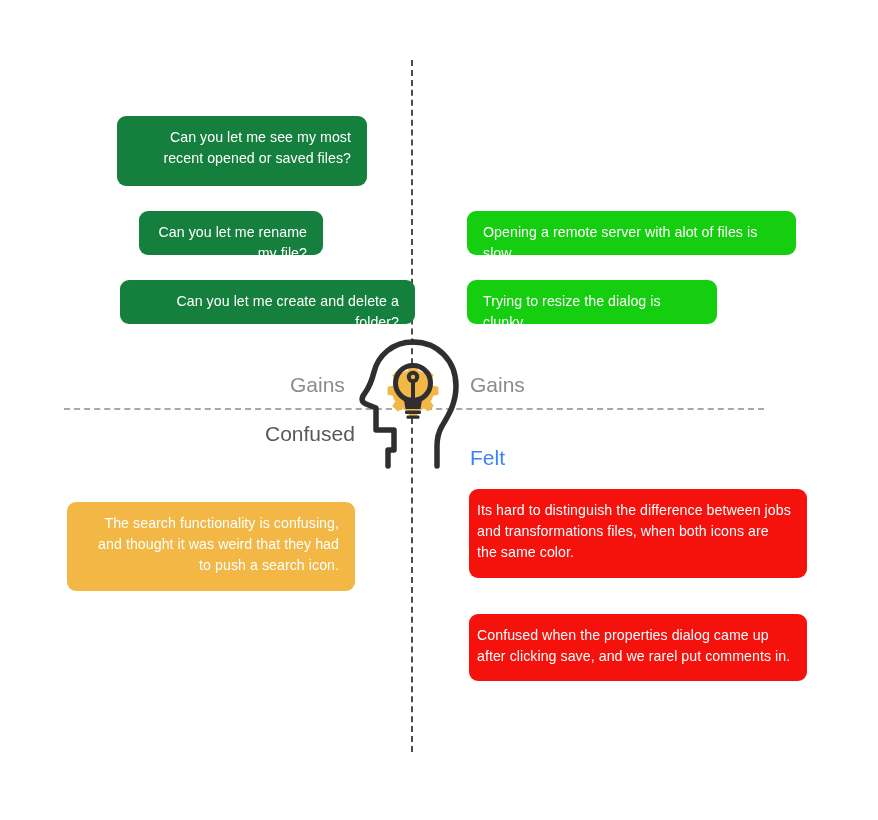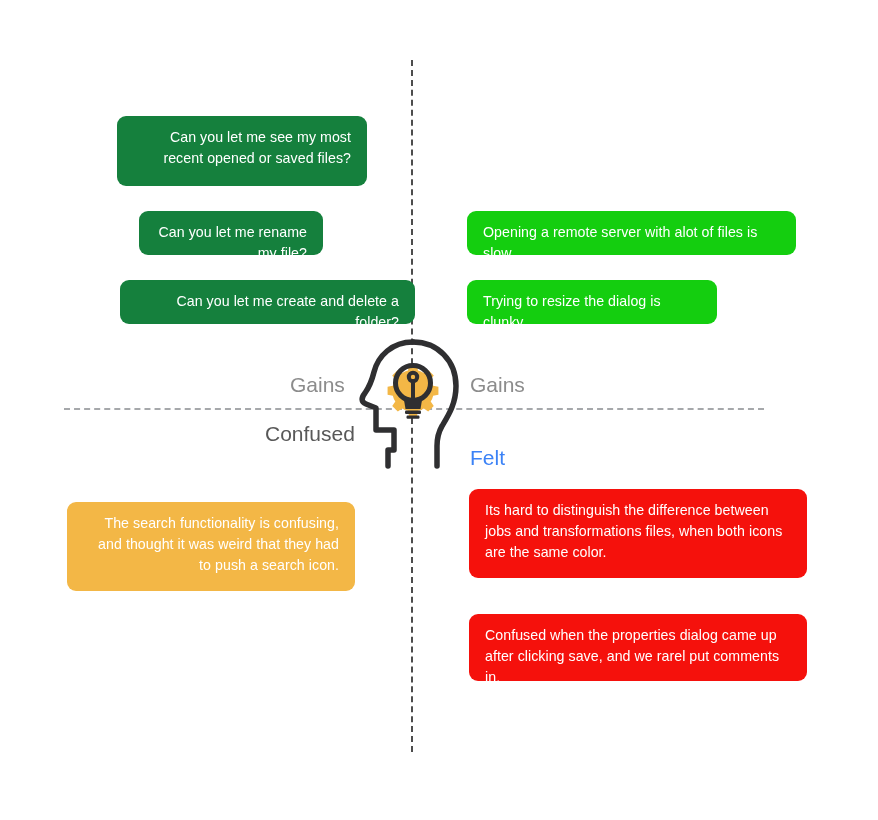--- a/index.html
+++ b/index.html
@@ -130,21 +130,21 @@
   }
   .tail-tr .cut {
     position: absolute;
     left: 10px; bottom: -16px;
     width: 34px; height: 34px;
     background: #ffffff;
     border-radius: 50%;
   }
 
   
-  .b-red { background: #f5110c; }
+  .b-red { background: #f5110c; padding-left: 8px; }
   .tail-tl {
     left: -26px;
     top: 0px;
     width: 28px;
     height: 26px;
   }
   .tail-tl .wedge {
     position: absolute;
     right: -8px; bottom: -2px;
     width: 30px; height: 28px;

